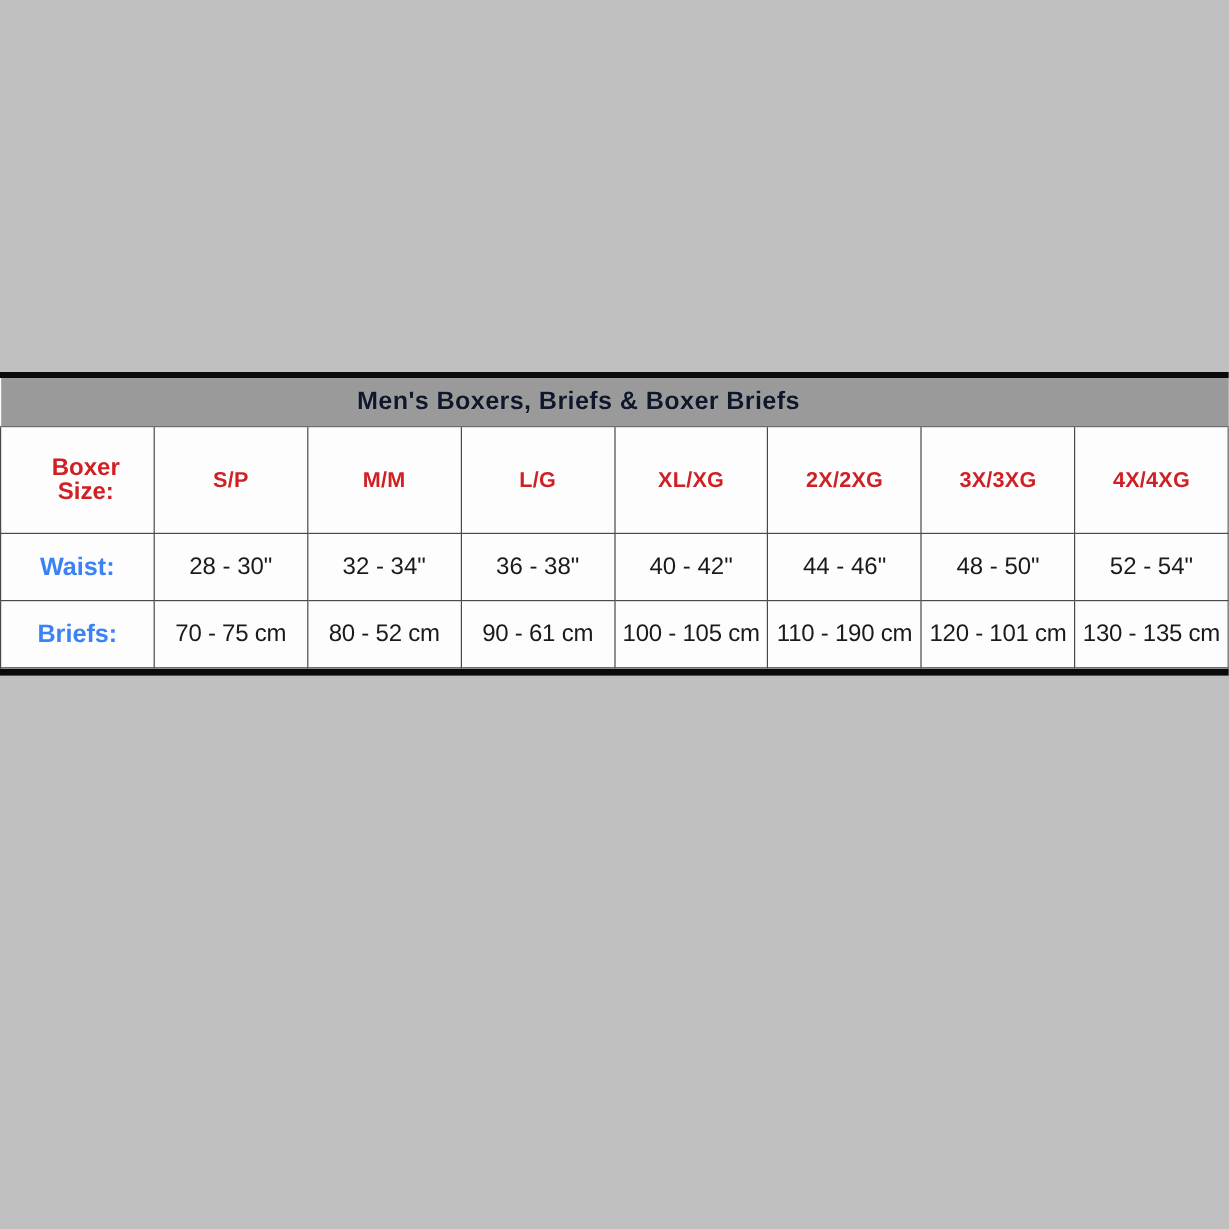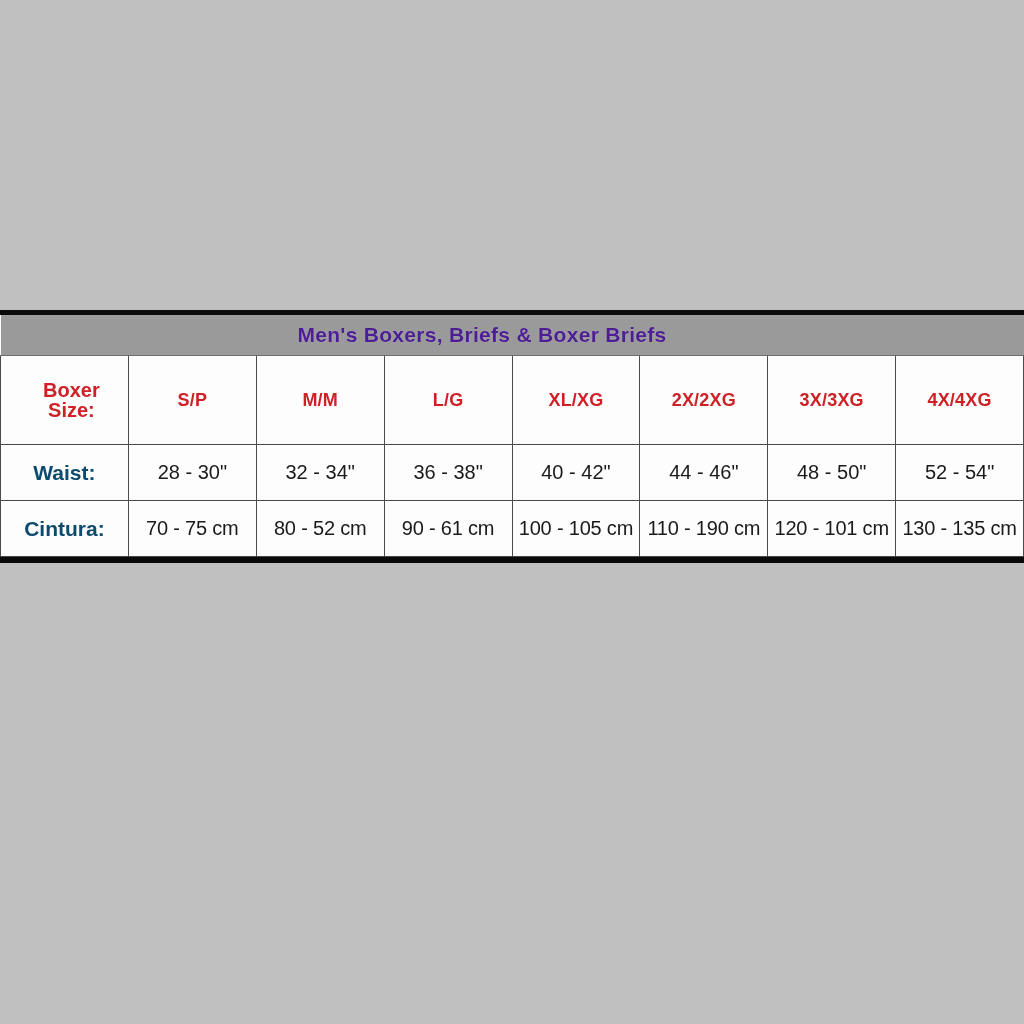--- a/index.html
+++ b/index.html
@@ -47,34 +47,34 @@
     vertical-align: middle;
     background: #fdfdfd;
   }
 
   
   .title-cell {
     background: #9a9a9a !important;
     border: none !important;
     border-bottom: 1px solid #6d6d6d !important;
     height: 40px;
-    color: #4c1d95;
+    color: #0f172a;
     font-size: 21px;
     font-weight: bold;
     letter-spacing: 0.3px;
     text-align: center;
     text-shadow: 0 0 1px rgba(255,255,255,0.35);
     padding-right: 60px !important;
   }
 
   
   .rowhead {
     width: 113px;
     font-weight: bold;
-    color: #0c4a6e;
+    color: #3b82f6;
     font-size: 21px;
     text-align: center;
   }
 
   .rowhead.order-size {
     color: #cf2026;
     font-size: 20px;
     line-height: 1.02;
     padding-left: 14px !important;
   }
@@ -140,21 +140,21 @@
         <td class="meas-value">28 - 30"</td>
         <td class="meas-value">32 - 34"</td>
         <td class="meas-value">36 - 38"</td>
         <td class="meas-value">40 - 42"</td>
         <td class="meas-value">44 - 46"</td>
         <td class="meas-value">48 - 50"</td>
         <td class="meas-value">52 - 54"</td>
       </tr>
 
       <tr class="meas-row">
-        <td class="rowhead">Cintura:</td>
+        <td class="rowhead">Briefs:</td>
         <td class="meas-value cm">70 - 75 cm</td>
         <td class="meas-value cm">80 - 52 cm</td>
         <td class="meas-value cm">90 - 61 cm</td>
         <td class="meas-value cm">100 - 105 cm</td>
         <td class="meas-value cm">110 - 190 cm</td>
         <td class="meas-value cm">120 - 101 cm</td>
         <td class="meas-value cm">130 - 135 cm</td>
       </tr>
 
     </tbody>

